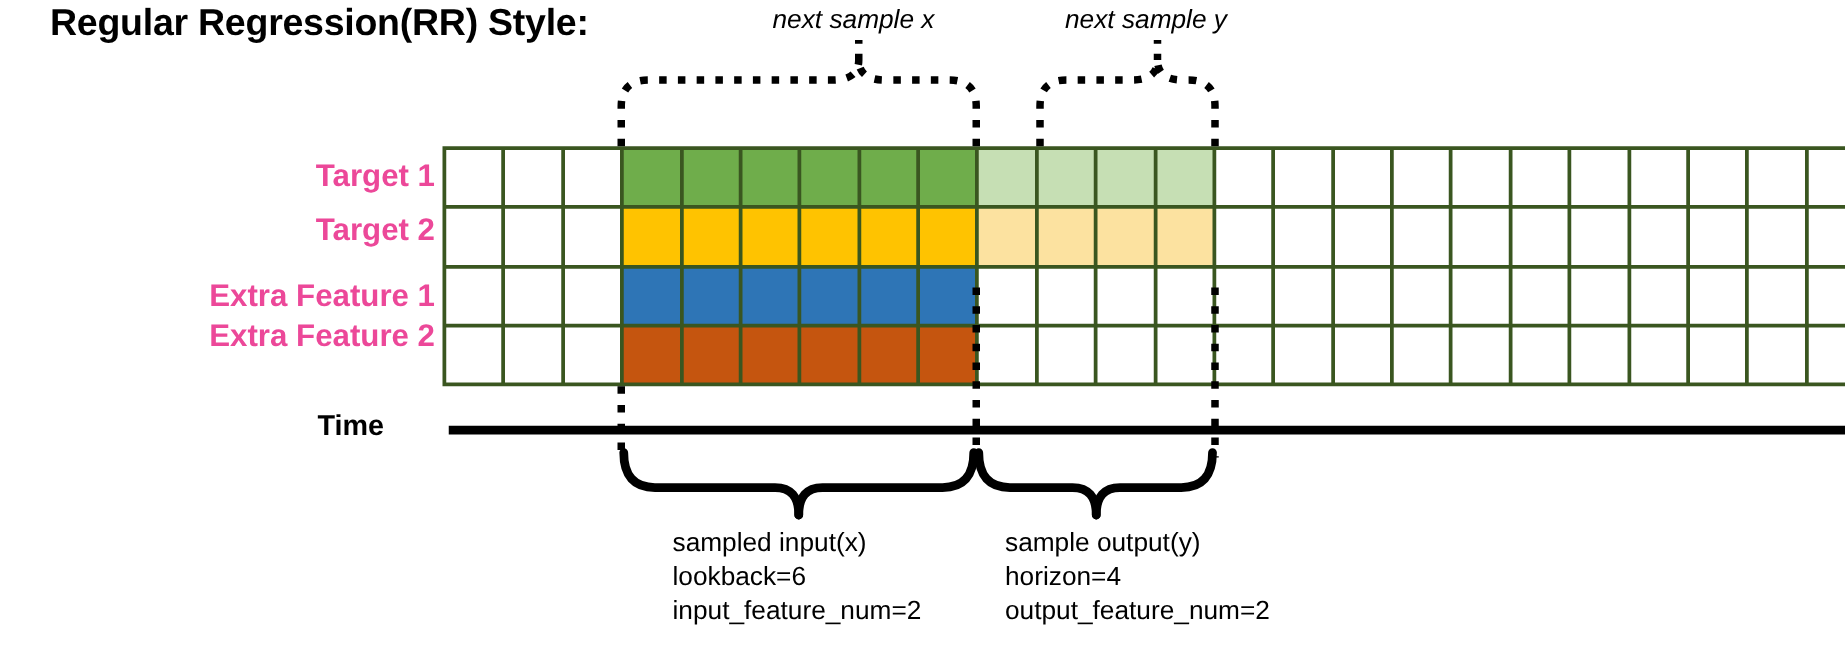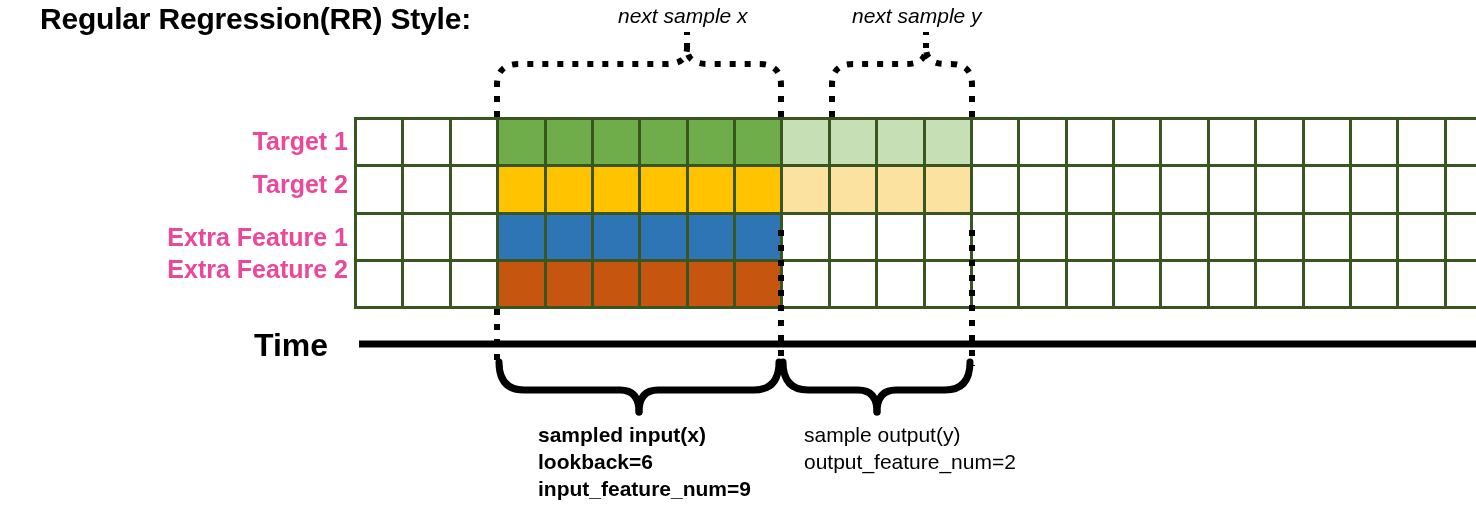--- a/index.html
+++ b/index.html
@@ -66,21 +66,21 @@
   .cell.c-yellow-light{ background: #FCE2A0; }
   .cell.c-blue        { background: #2E75B6; }
   .cell.c-orange      { background: #C5550F; }
   .cell.c-empty       { background: #ffffff; }
 
   
   #time-label {
     position: absolute;
     left: 222px;
     top: 327px;
-    font-size: 32px;
+    font-size: 23px;
     font-weight: bold;
     color: #000000;
     white-space: nowrap;
   }
   
   #overlay {
     position: absolute;
     left: 0; top: 0;
     width: 1476px;
     height: 516px;
@@ -100,21 +100,21 @@
 
   
   .bottom-annot {
     position: absolute;
     top: 421px;
     font-size: 21px;
     color: #000000;
     line-height: 27px;
     white-space: nowrap;
   }
-  #annot-input  { left: 506px; font-weight: bold; }
+  #annot-input  { left: 506px; }
   #annot-output { left: 772px; }
   .bottom-annot div { display: block; }
 </style>
 </head>
 <body>
 
 <div class="stage">
 
   <div id="page-title">Regular Regression(RR) Style:</div>
 
@@ -223,24 +223,25 @@
     </div>
 
   <div id="time-label">Time</div>
 
   <div class="top-annot" id="annot-next-x">next sample x</div>
   <div class="top-annot" id="annot-next-y">next sample y</div>
 
   <div class="bottom-annot" id="annot-input">
     <div>sampled input(x)</div>
     <div>lookback=6</div>
-    <div>input_feature_num=9</div>
+    <div>input_feature_num=2</div>
   </div>
   <div class="bottom-annot" id="annot-output">
     <div>sample output(y)</div>
+    <div>horizon=4</div>
     <div>output_feature_num=2</div>
   </div>
 
   <svg id="overlay" viewBox="0 0 1476 516">
 
     <g fill="none" stroke="#000000" stroke-width="6" stroke-linecap="butt" stroke-dasharray="6 9">
       <path d="M 465,117 L 465,85 Q 465,64 487,64 L 634,64 Q 655,64 655,48"></path>
       <path d="M 749,117 L 749,85 Q 749,64 727,64 L 676,64 Q 655,64 655,48"></path>
     </g>
 

